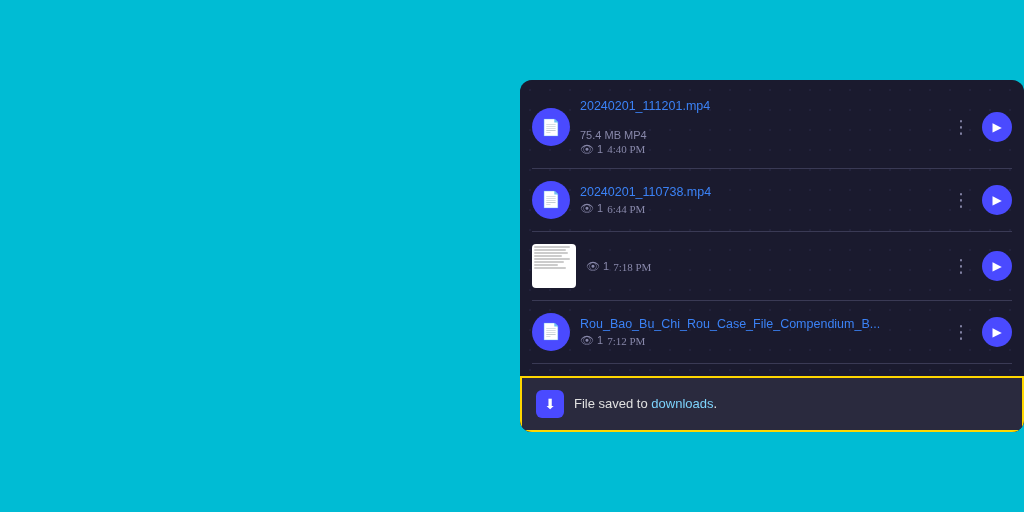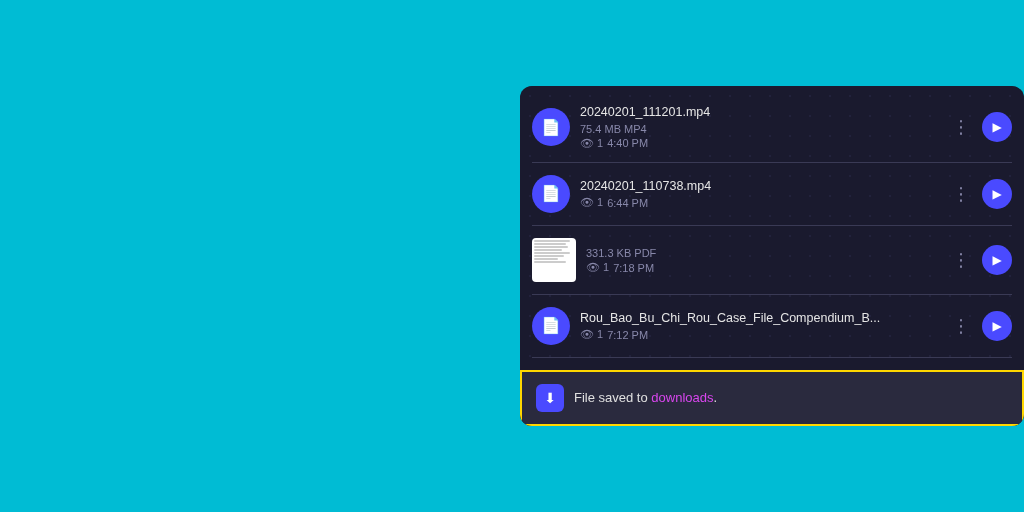--- a/index.html
+++ b/index.html
@@ -84,42 +84,43 @@
       align-items: center;
       justify-content: center;
       color: white;
       font-size: 16px;
     }
     .file-info {
       flex: 1;
       min-width: 0;
     }
     .file-name {
-      color: #e5e5e5;
+      color: #3b82f6;
       font-size: 12.5px;
       font-weight: 500;
       line-height: 1.3;
       white-space: nowrap;
       overflow: hidden;
       text-overflow: ellipsis;
     }
     .file-meta {
       color: #8888aa;
       font-size: 11px;
-      margin-top: 2px;
+      margin-top: 14px;
     }
     .file-time-row {
       display: flex;
       align-items: center;
       gap: 4px;
       margin-top: 2px;
     }
     .file-time {
       color: #8888aa;
       font-size: 11px;
+      font-family: Liberation Serif, serif;
     }
     .seen-icon {
       color: #8888aa;
       font-size: 11px;
     }
     .share-btn {
       width: 30px;
       height: 30px;
       border-radius: 50%;
       background: #4a4aff;
@@ -187,21 +188,21 @@
       justify-content: center;
       color: white;
       font-size: 14px;
       flex-shrink: 0;
     }
     .notif-text {
       color: #e0e0e0;
       font-size: 13px;
     }
     .notif-link {
-      color: #d946ef;
+      color: #7dd3fc;
       text-decoration: none;
     }
 
     .divider {
       height: 1px;
       background: #3a3a55;
       margin: 0;
     }
   </style>
 </head>
@@ -277,21 +278,20 @@
             <div class="pdf-line" style="width:80%;"></div>
             <div class="pdf-line" style="width:85%;"></div>
             <div class="pdf-line" style="width:70%;"></div>
             <div class="pdf-line" style="width:90%;"></div>
             <div class="pdf-line" style="width:75%;"></div>
             <div class="pdf-line" style="width:60%;"></div>
             <div class="pdf-line" style="width:80%;"></div>
           </div>
         </div>
         <div class="file-info">
-          <div class="file-meta">331.3 KB PDF</div>
           <div class="file-time-row">
             <span class="seen-icon">👁 1</span>
             <span class="file-time">7:18 PM</span>
           </div>
         </div>
         <span class="more-btn">⋮</span>
         <div class="share-btn">▶</div>
       </div>
       <div class="divider" style="margin:0 12px;"></div>
 

